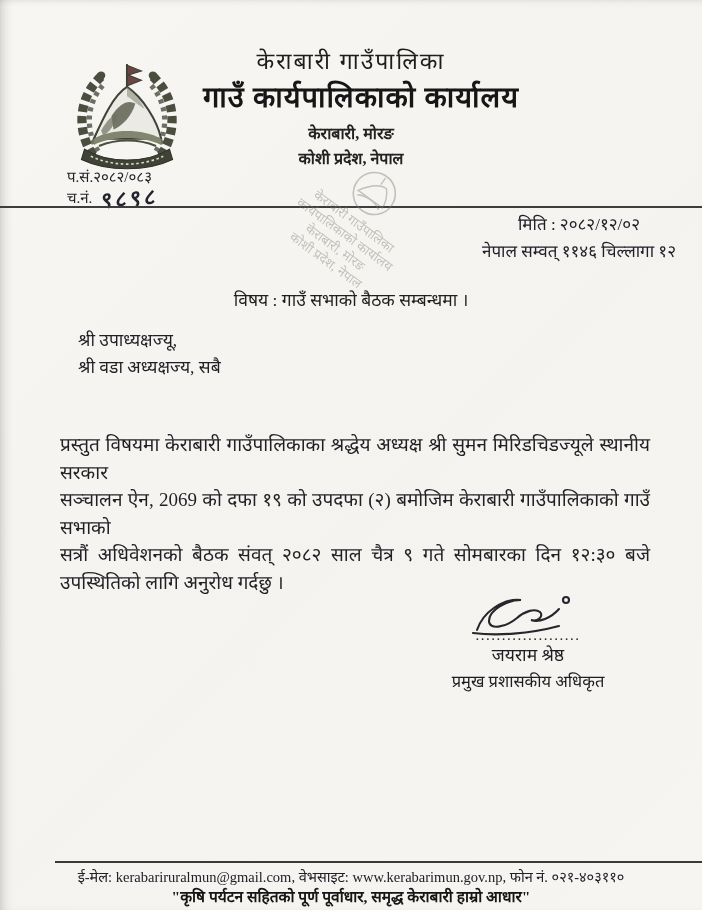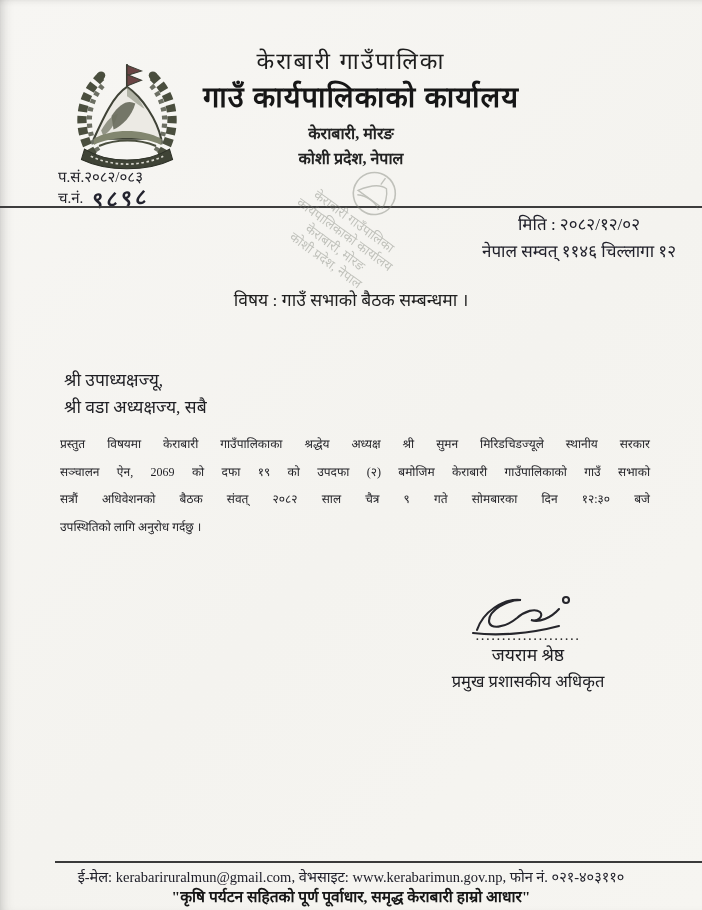--- a/index.html
+++ b/index.html
@@ -17,21 +17,21 @@
   
   .muni-name   { top:44px;  font-size:23px; letter-spacing:2px; color:#1d1d1d; }
   .office-name { top:76px;  font-size:29px; font-weight:bold; letter-spacing:1px; color:#161616;padding-left:20px; }
   .addr1       { top:122px; font-size:16px; font-weight:600; }
   .addr2       { top:147px; font-size:16px; font-weight:600; }
 
   
   .logo { left:70px; top:60px; width:114px; height:116px; }
 
   
-  .refblock { left:58px; top:168px; font-size:15px; line-height:19px; color:#23232a; }
+  .refblock { left:67px; top:168px; font-size:15px; line-height:19px; color:#23232a; }
   .chalani-row { margin-top:2px; }
   .chalani-hand {
     display:inline-block; font-size:22px; font-weight:600; letter-spacing:3px;
     transform:rotate(-4deg) skewX(-8deg); color:#23232e; vertical-align:-3px; margin-left:5px;
   }
 
   .rule-top { left:0; right:0; top:206px; border-top:2px solid #3d3d3d; height:0; }
 
   
   .dateblock { right:26px; top:211px; text-align:center; font-size:17px; line-height:27px; color:#20202a; }
@@ -42,24 +42,24 @@
     transform:rotate(36deg); opacity:.42; color:#787c72; text-align:center;
     pointer-events:none;
   }
   .stamp .s-line { font-size:13px; line-height:16px; white-space:nowrap; }
   .stamp svg { display:block; margin:0 auto 2px auto; }
 
   
   .subject { top:287px; font-size:17.5px; color:#1f1f1f; }
 
   
-  .addressees { left:64px; top:327px; font-size:17.5px; line-height:27px; color:#1f1f24;margin-top:40px; }
+  .addressees { left:78px; top:327px; font-size:17.5px; line-height:27px; color:#1f1f24; }
 
   
-  .body { left:60px; top:431px; width:590px; font-size:12px; line-height:27.6px; color:#1f1f24; }
+  .body { left:60px; top:431px; width:590px; font-size:19px; line-height:27.6px; color:#1f1f24; }
   .body .body-line { text-align:justify; text-align-last:justify; }
   .body .body-line:last-child { text-align-last:left; }
 
   
   .sig-wrap { left:408px; top:590px; width:240px; text-align:center; }
   .sig-svg { display:block; margin:0 auto -14px auto; }
   .sig-dots { font-size:15px; letter-spacing:1.5px; color:#2a2a2a; line-height:14px; }
   .sig-name { font-size:17.5px; color:#1d1d22; }
   .sig-title { font-size:16.5px; margin-top:3px; color:#1d1d22; }
 

